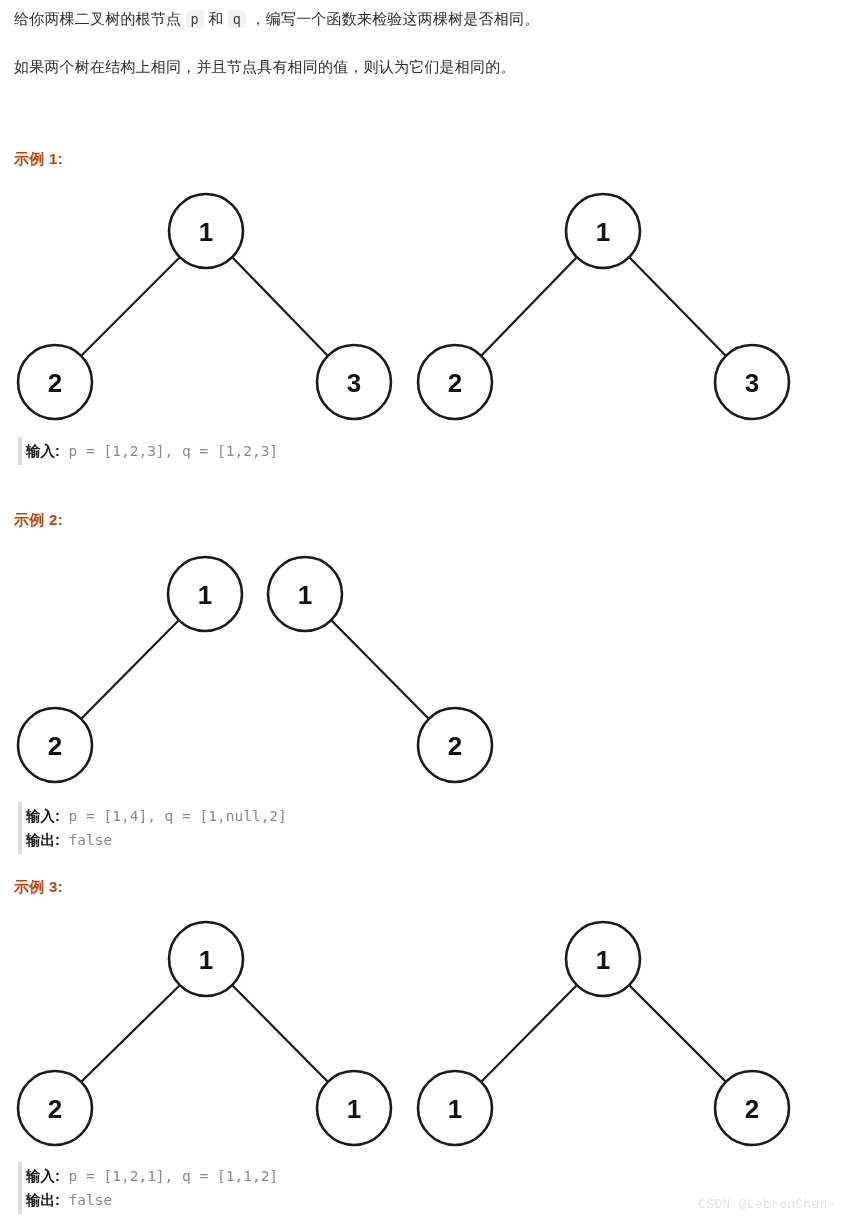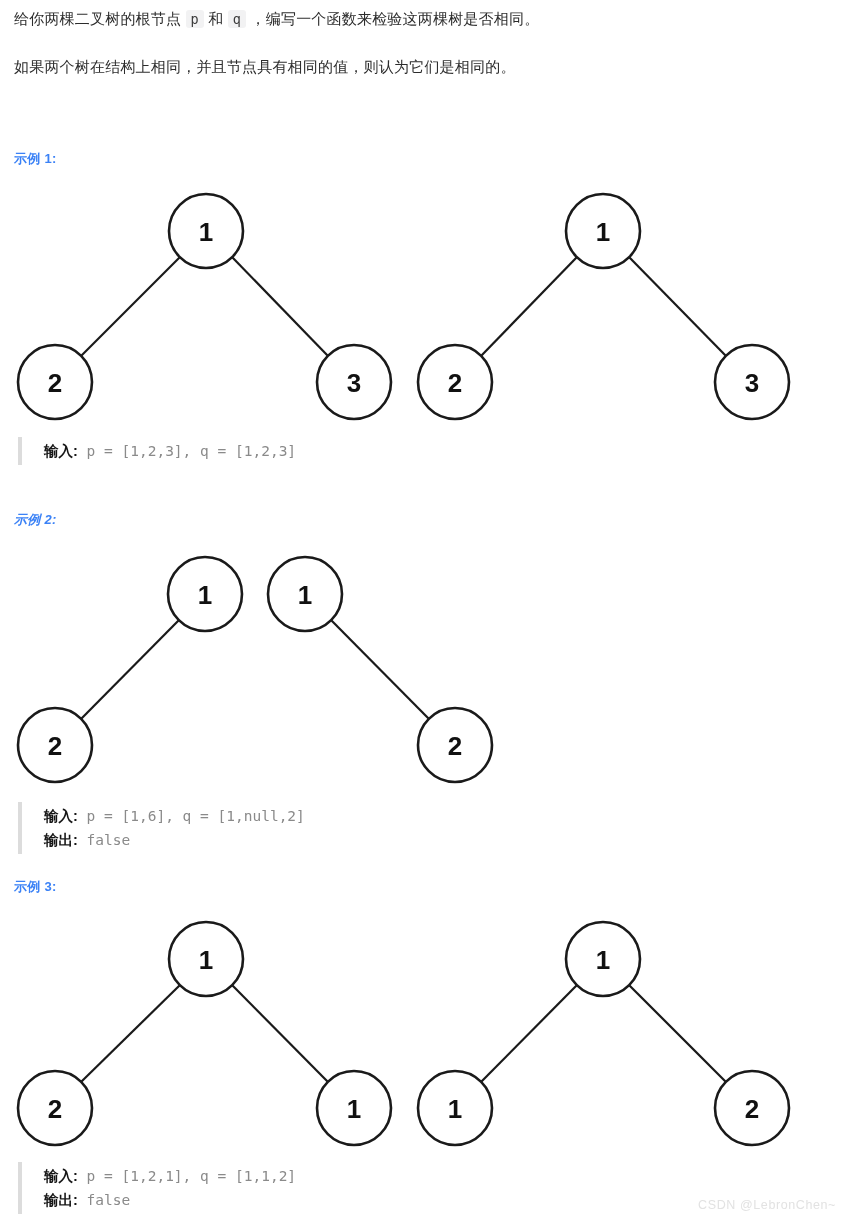--- a/index.html
+++ b/index.html
@@ -36,39 +36,39 @@
     background: #f2f2f3;
     color: #3b3b3b;
     border-radius: 3px;
     padding: 1px 5px;
     font-size: 13.5px;
   }
 
   .ex-heading {
     position: absolute;
     left: 14px;
-    font-size: 13px;
+    font-size: 15px;
     font-weight: bold;
-    color: #3b82f6;
+    color: #c2410c;
     letter-spacing: 0.3px;
   }
   #heading-1 { top: 150px; }
-  #heading-2 { top: 511px; font-style: italic; }
+  #heading-2 { top: 511px; }
   #heading-3 { top: 878px; text-align: right; }
 
   .tree-svg { position: absolute; left: 0; }
   #tree-1 { top: 185px; }
   #tree-2 { top: 548px; }
   #tree-3 { top: 913px; }
 
   .codeblock {
     position: absolute;
     left: 18px;
     border-left: 4px solid #dcdcdc;
-    padding: 2px 0 2px 22px;
+    padding: 2px 0 2px 4px;
   }
   #code-1 { top: 437px; }
   #code-2 { top: 802px; }
   #code-3 { top: 1162px; }
 
   .codeline {
     font-family: "DejaVu Sans Mono", "Liberation Mono", monospace;
     font-size: 14.5px;
     line-height: 24px;
     color: #8a8a8a;
@@ -80,21 +80,21 @@
     color: #161616;
   }
 
   .watermark {
     position: absolute;
     right: 10px;
     top: 1198px;
     font-size: 12.5px;
     color: #e2e2e2;
     letter-spacing: 0.6px;
-    font-family: Liberation Sans, sans-serif;
+    font-family: Liberation Mono, monospace;
   }
 
   .node-circle {
     fill: #ffffff;
     stroke: #1a1a1a;
     stroke-width: 2.6;
   }
   .node-label {
     font-family: "Liberation Sans", "DejaVu Sans", sans-serif;
     font-size: 26px;
@@ -156,21 +156,21 @@
       </g>
       <g>
         <line x1="331" y1="72" x2="429" y2="171" class="edge-line"></line>
         <circle cx="305" cy="46" r="37" class="node-circle"></circle>
         <text x="305" y="47" class="node-label">1</text>
         <circle cx="455" cy="197" r="37" class="node-circle"></circle>
         <text x="455" y="198" class="node-label">2</text>
       </g>
     </svg>
   <div class="codeblock" id="code-2">
-    <div class="codeline"><span class="lbl">输入:</span><span> p = [1,6], q = [1,null,2]</span></div>
+    <div class="codeline"><span class="lbl">输入:</span><span> p = [1,4], q = [1,null,2]</span></div>
     <div class="codeline"><span class="lbl">输出:</span><span> false</span></div>
   </div>
 
   <div class="ex-heading" id="heading-3">示例 3:</div>
   <svg class="tree-svg" id="tree-3" width="846" height="240" viewBox="0 0 846 240">
       <g>
         <line x1="180" y1="72" x2="81" y2="169" class="edge-line"></line>
         <line x1="232" y1="72" x2="328" y2="169" class="edge-line"></line>
         <circle cx="206" cy="46" r="37" class="node-circle"></circle>
         <text x="206" y="47" class="node-label">1</text>

